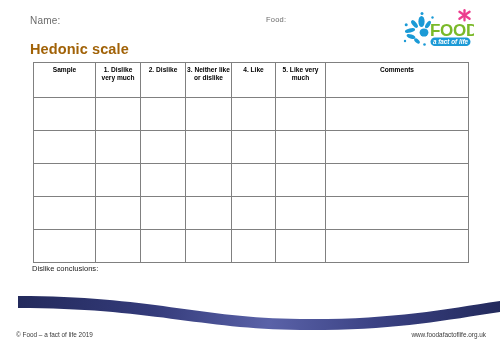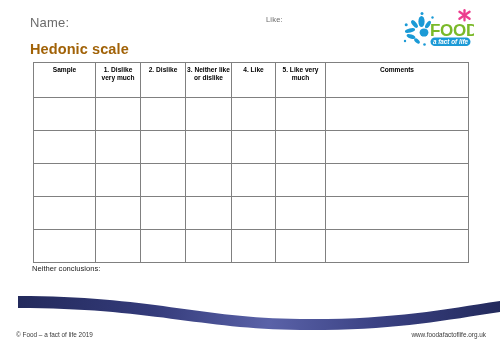--- a/index.html
+++ b/index.html
@@ -21,21 +21,21 @@
     position: absolute;
     top: 15px;
     left: 0;
     width: 500px;
     height: 14px;
   }
   .meta-name {
     position: absolute;
     left: 30px;
     top: 0;
-    font-size: 13px;
+    font-size: 10px;
     color: #6b6b6b;
     letter-spacing: 0.2px;
     white-space: nowrap;
   }
   .meta-date {
     position: absolute;
     left: 266px;
     top: 0;
     font-size: 7.5px;
     color: #6b6b6b;
@@ -136,21 +136,21 @@
     font-size: 6.4px;
     color: #3a3a3a;
     white-space: nowrap;
   }
 </style>
 </head>
 <body>
 
 <div class="meta-row">
   <div class="meta-name">Name:</div>
-  <div class="meta-date">Like:</div>
+  <div class="meta-date">Food:</div>
 </div>
 
 <div class="logo">
   <svg viewBox="0 0 72 42" width="72" height="42" xmlns="http://www.w3.org/2000/svg">
     <g fill="#1b9ad6">
       <ellipse cx="19.5" cy="13.5" rx="3.1" ry="5.6"></ellipse>
       <ellipse cx="12.5" cy="16.0" rx="2.2" ry="4.6" transform="rotate(-38 12.5 16.0)"></ellipse>
       <ellipse cx="26.0" cy="16.6" rx="2.0" ry="4.2" transform="rotate(34 26.0 16.6)"></ellipse>
       <ellipse cx="8.0" cy="22.5" rx="5.2" ry="2.1" transform="rotate(-14 8.0 22.5)"></ellipse>
       <ellipse cx="9.0" cy="28.5" rx="4.6" ry="2.0" transform="rotate(20 9.0 28.5)"></ellipse>
@@ -238,21 +238,21 @@
       <td></td>
       <td></td>
       <td></td>
       <td></td>
       <td></td>
       <td></td>
     </tr>
   </tbody>
 </table>
 
-<div class="conclusions">Neither conclusions:</div>
+<div class="conclusions">Dislike conclusions:</div>
 
 <div class="footer-wave">
   <svg viewBox="0 0 500 42" width="500" height="42" preserveAspectRatio="none" xmlns="http://www.w3.org/2000/svg">
     <defs>
       <linearGradient id="waveGrad" x1="0" y1="0" x2="1" y2="0">
         <stop offset="0%" stop-color="#232a5c"></stop>
         <stop offset="28%" stop-color="#343b7a"></stop>
         <stop offset="52%" stop-color="#5a62a8"></stop>
         <stop offset="74%" stop-color="#3b4284"></stop>
         <stop offset="100%" stop-color="#232a5c"></stop>

